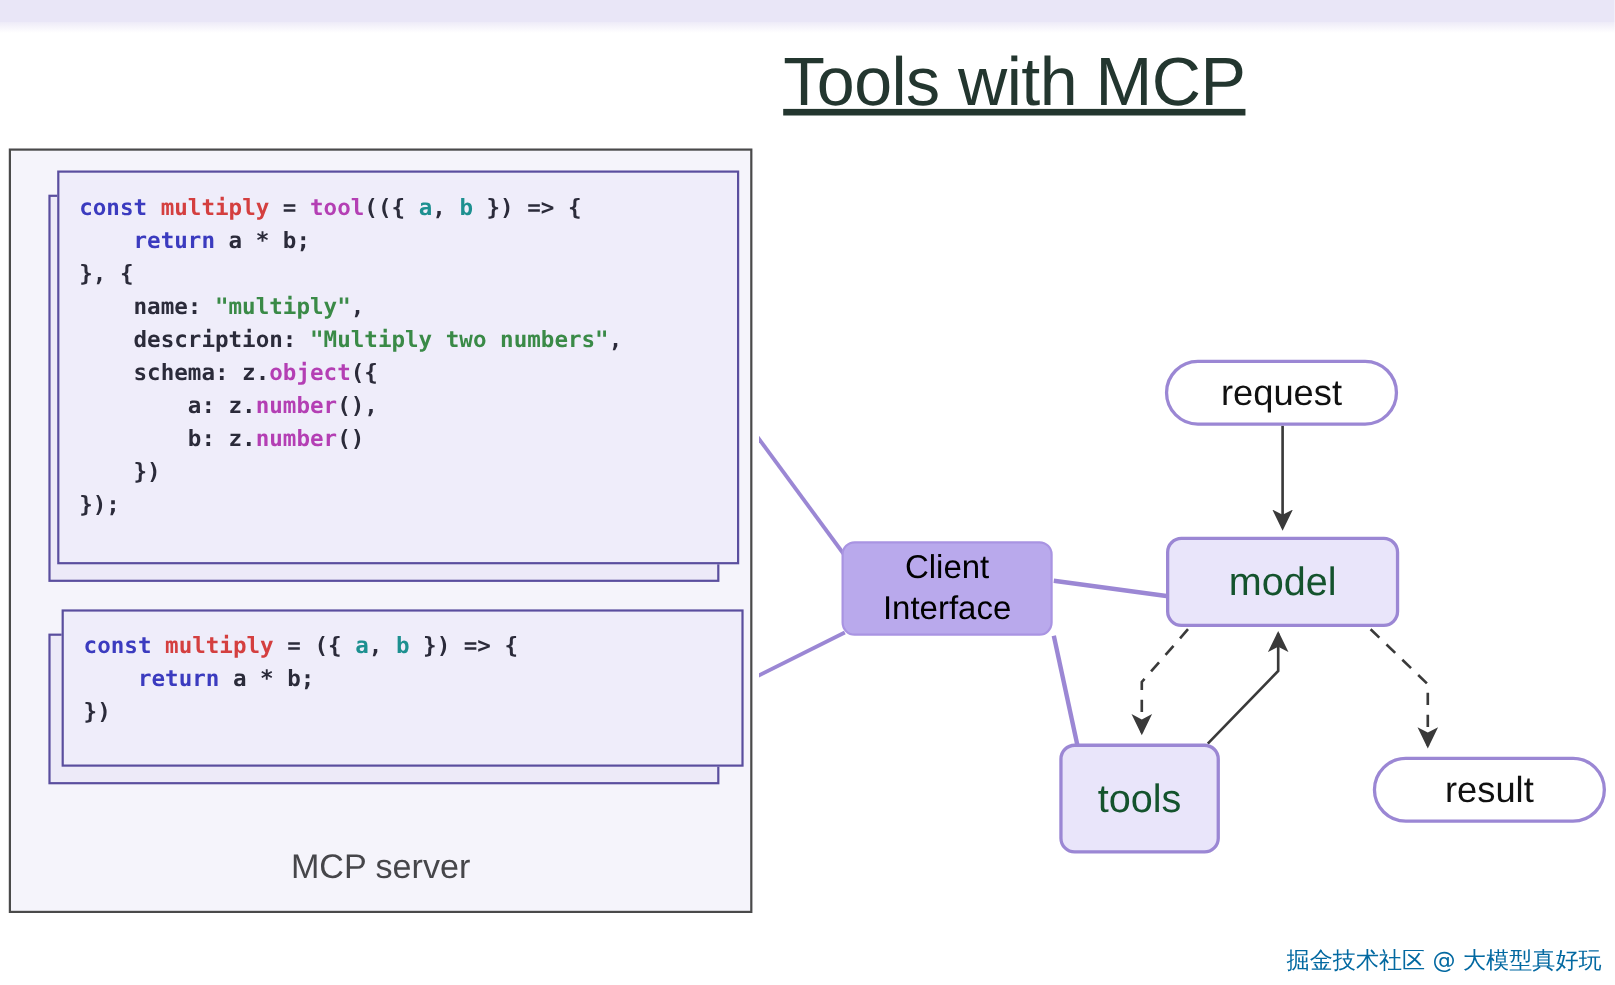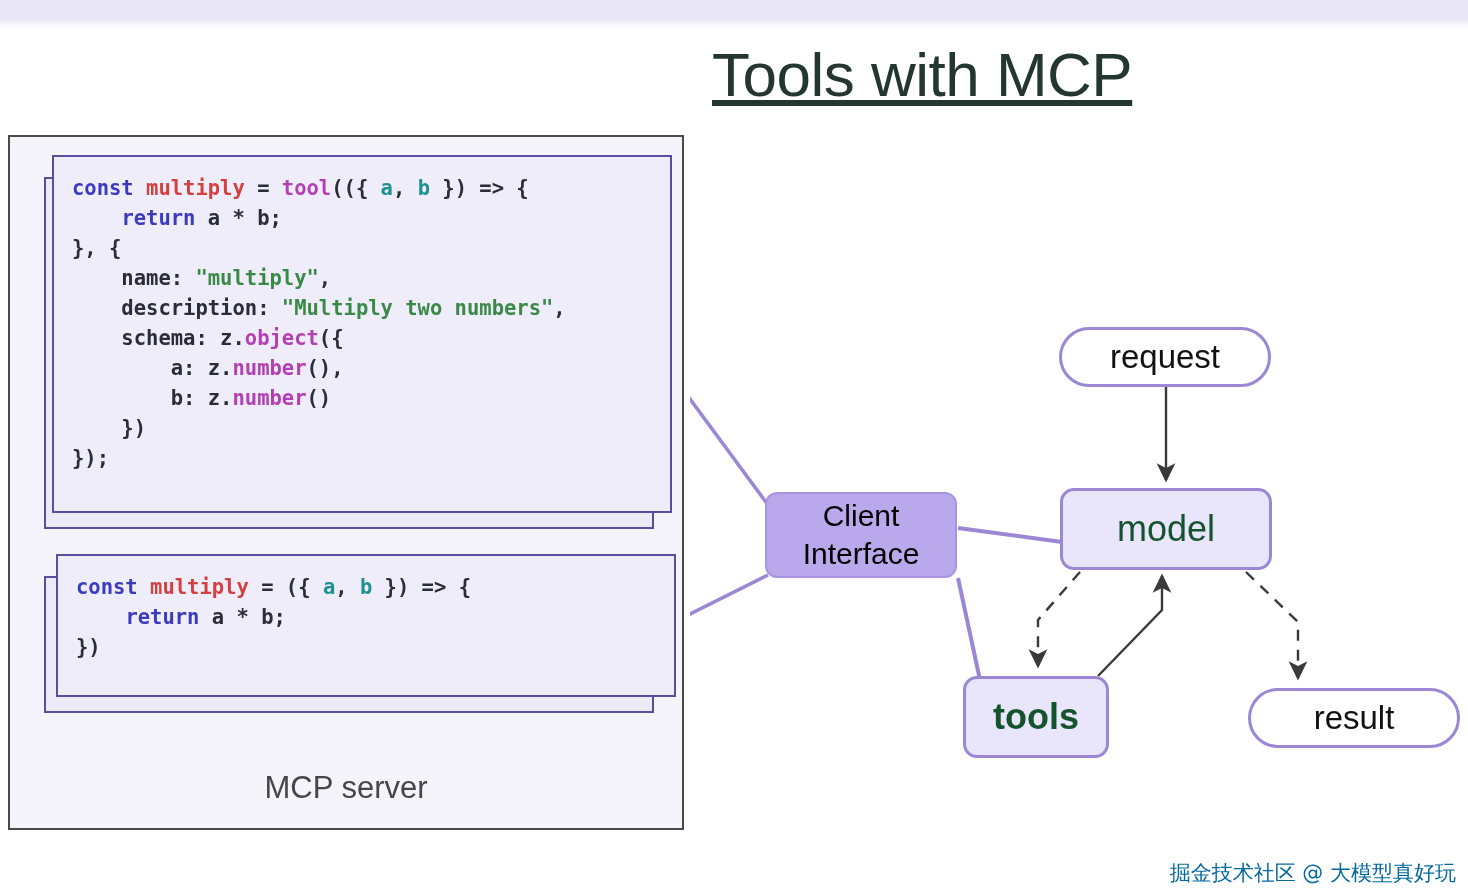--- a/index.html
+++ b/index.html
@@ -151,21 +151,21 @@
     border: 2px solid #a994e2;
     border-radius: 12px;
     color: #000000;
     font-size: 30px;
     line-height: 38px;
   }
 
   #node-request { left: 1059px; top: 327px; width: 212px; height: 60px; }
   #node-model   { left: 1060px; top: 488px; width: 212px; height: 82px; }
   #node-client  { left: 765px;  top: 492px; width: 192px; height: 86px; }
-  #node-tools   { left: 963px;  top: 676px; width: 146px; height: 82px; font-weight: bold; }
+  #node-tools   { left: 963px;  top: 676px; width: 146px; height: 100px; }
   #node-result  { left: 1248px; top: 688px; width: 212px; height: 60px; }
 
   
   .watermark {
     position: absolute;
     right: 12px;
     bottom: 8px;
     font-size: 21px;
     color: #0369a1;
     font-family: "DejaVu Sans", sans-serif;

